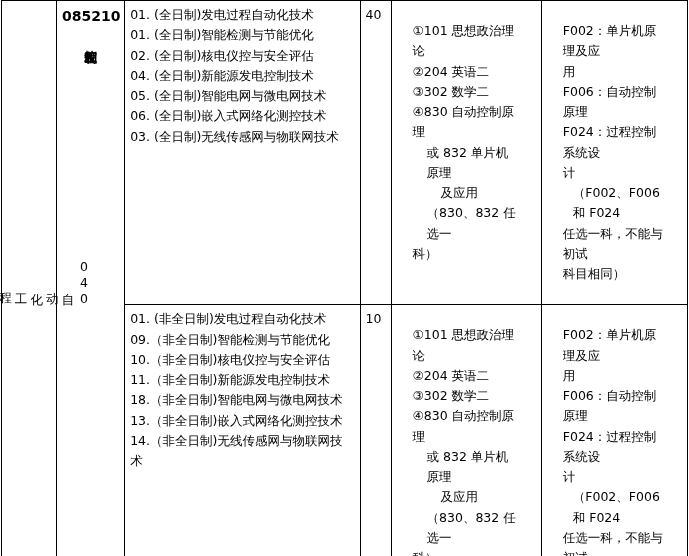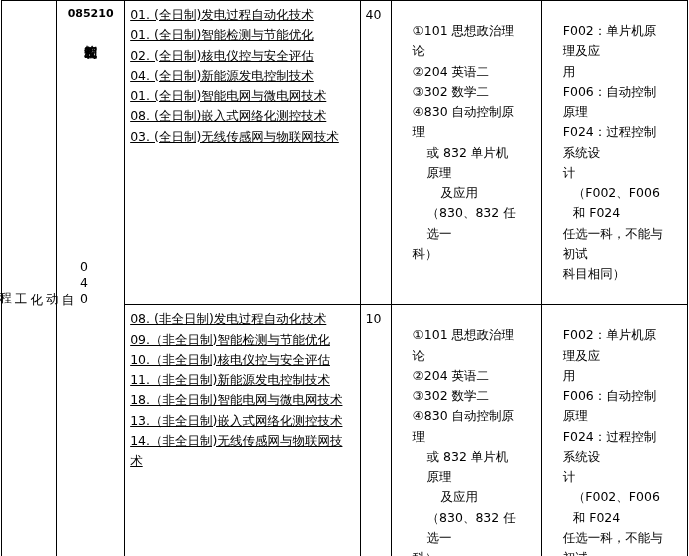--- a/index.html
+++ b/index.html
@@ -64,42 +64,41 @@
     width: 100%;
   }
   .major-cell {
     text-align: center;
     vertical-align: middle;
     font-weight: bold;
     padding: 0 4px;
   }
   .major-code {
     display: block;
-    font-size: 11px;
+    font-size: 14px;
     margin-bottom: 2px;
   }
   .major-name {
     display: inline-block;
     writing-mode: vertical-rl;
     text-orientation: upright;
     font-size: 12.5px;
     line-height: 1.3;
     letter-spacing: 1px;
   }
   .dirs-cell ul {
     list-style: none;
     margin: 0;
     padding: 0;
   }
   .dirs-cell li {
     margin: 0 0 0 0;
     text-indent: 0;
     font-size: 12.5px;
     line-height: 1.62;
-    text-decoration: underline;
   }
   .num-cell {
     text-align: left;
     vertical-align: middle;
     font-size: 12.5px;
   }
   .exam-cell ul, .retest-cell ul {
     list-style: none;
     margin: 16px;
     padding: 0;
@@ -142,22 +141,22 @@
         <td class="major-cell" rowspan="2">
           <span class="major-code">085210</span>
           <span class="major-name">控制工程</span>
         </td>
         <td class="dirs-cell">
           <ul>
             <li>01. (全日制)发电过程自动化技术</li>
             <li>01. (全日制)智能检测与节能优化</li>
             <li>02. (全日制)核电仪控与安全评估</li>
             <li>04. (全日制)新能源发电控制技术</li>
-            <li>01. (全日制)智能电网与微电网技术</li>
-            <li>08. (全日制)嵌入式网络化测控技术</li>
+            <li>05. (全日制)智能电网与微电网技术</li>
+            <li>06. (全日制)嵌入式网络化测控技术</li>
             <li>03. (全日制)无线传感网与物联网技术</li>
           </ul>
         </td>
         <td class="num-cell">40</td>
         <td class="exam-cell">
           <ul>
             <li>①101 思想政治理论</li>
             <li>②204 英语二</li>
             <li>③302 数学二</li>
             <li>④830 自动控制原理</li>
@@ -176,21 +175,21 @@
             <li>计</li>
             <li class="indent1">（F002、F006 和 F024</li>
             <li>任选一科，不能与初试</li>
             <li>科目相同）</li>
           </ul>
         </td>
       </tr>
       <tr>
         <td class="dirs-cell">
           <ul>
-            <li>08. (非全日制)发电过程自动化技术</li>
+            <li>01. (非全日制)发电过程自动化技术</li>
             <li>09.（非全日制)智能检测与节能优化</li>
             <li>10.（非全日制)核电仪控与安全评估</li>
             <li>11.（非全日制)新能源发电控制技术</li>
             <li>18.（非全日制)智能电网与微电网技术</li>
             <li>13.（非全日制)嵌入式网络化测控技术</li>
             <li>14.（非全日制)无线传感网与物联网技术</li>
           </ul>
         </td>
         <td class="num-cell">10</td>
         <td class="exam-cell">

